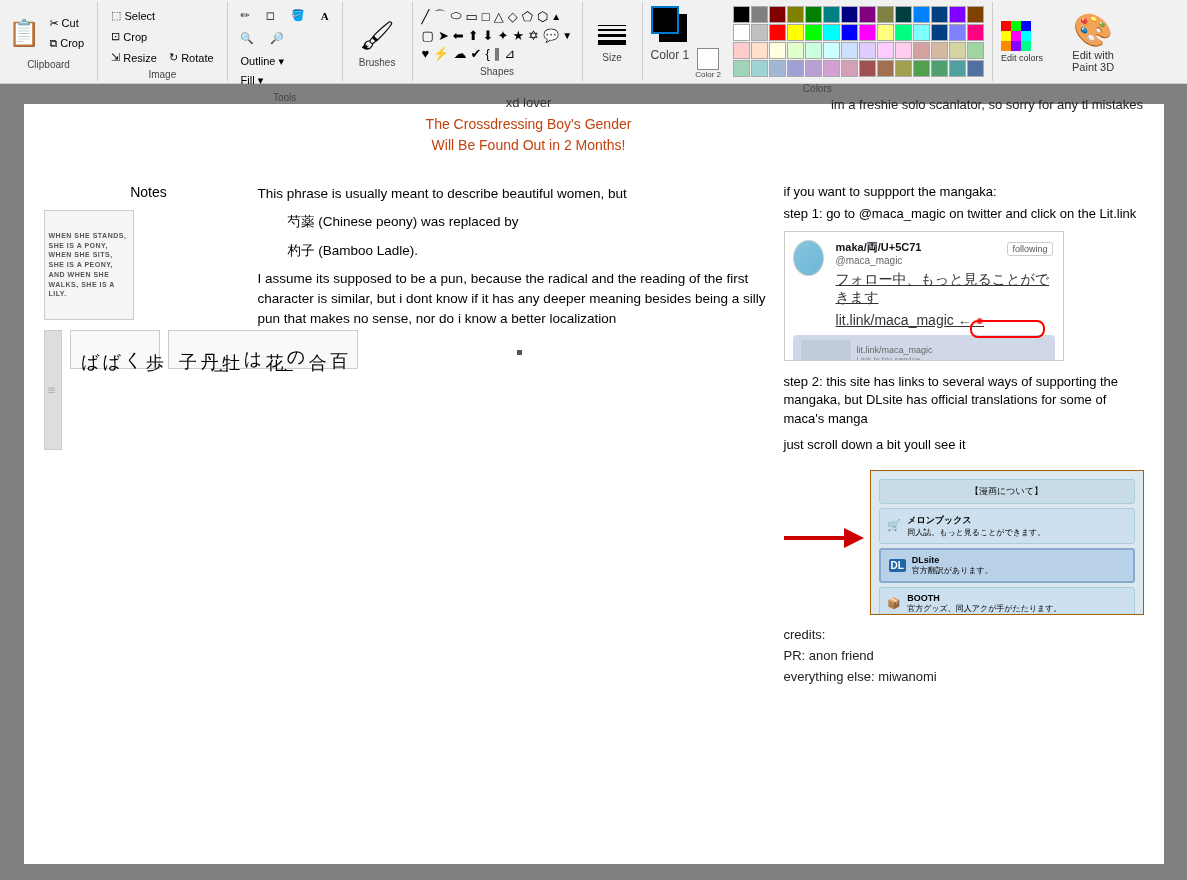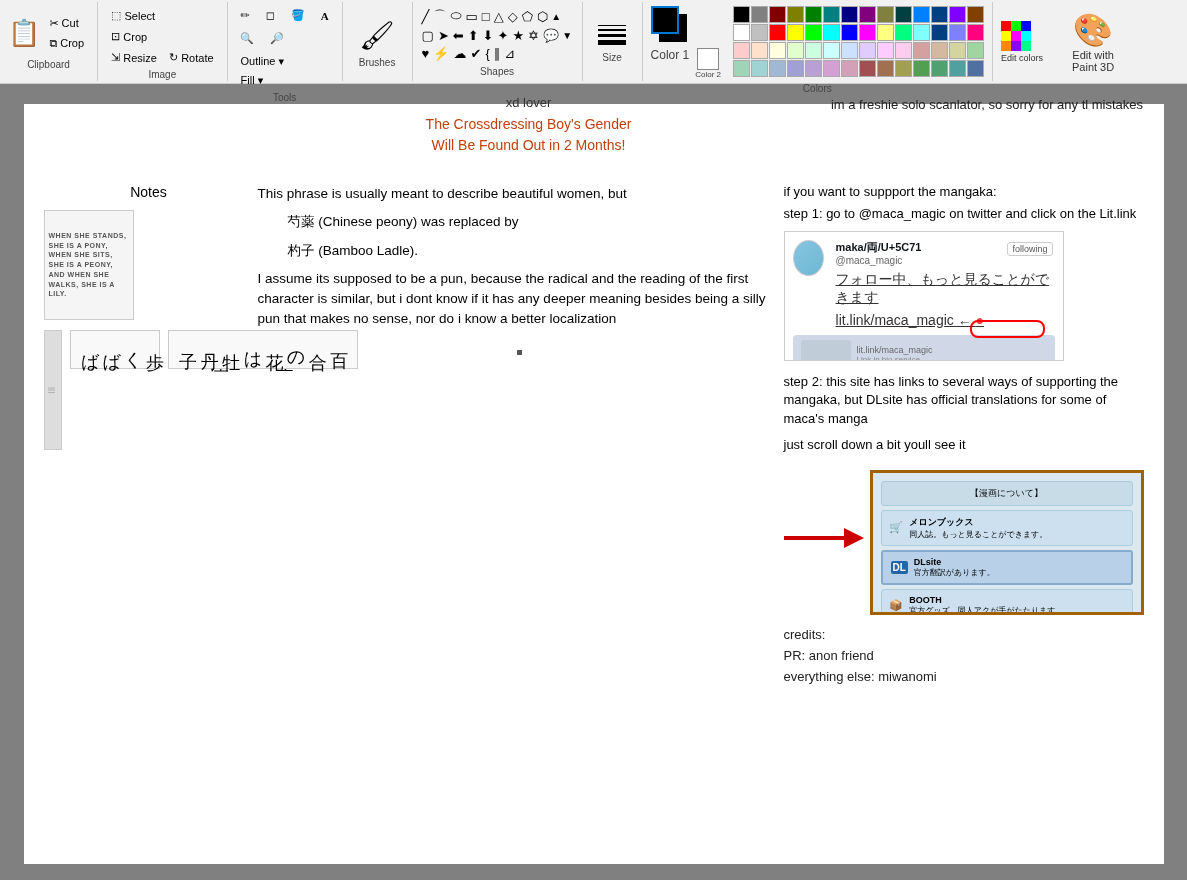--- a/index.html
+++ b/index.html
@@ -246,21 +246,21 @@
       font-size: 9px;
       color: #555;
       border: 1px solid #ccc;
       padding: 1px 4px;
       border-radius: 3px;
     }
     .dlsite-screenshot {
       width: 290px;
       height: 145px;
       background: #dce8f0;
-      border: 3px solid #a16207;
+      border: 1px solid #a16207;
       position: relative;
       overflow: hidden;
       margin-top: 8px;
     }
     .dlsite-items {
       display: flex;
       flex-direction: column;
       gap: 4px;
       padding: 8px;
     }

